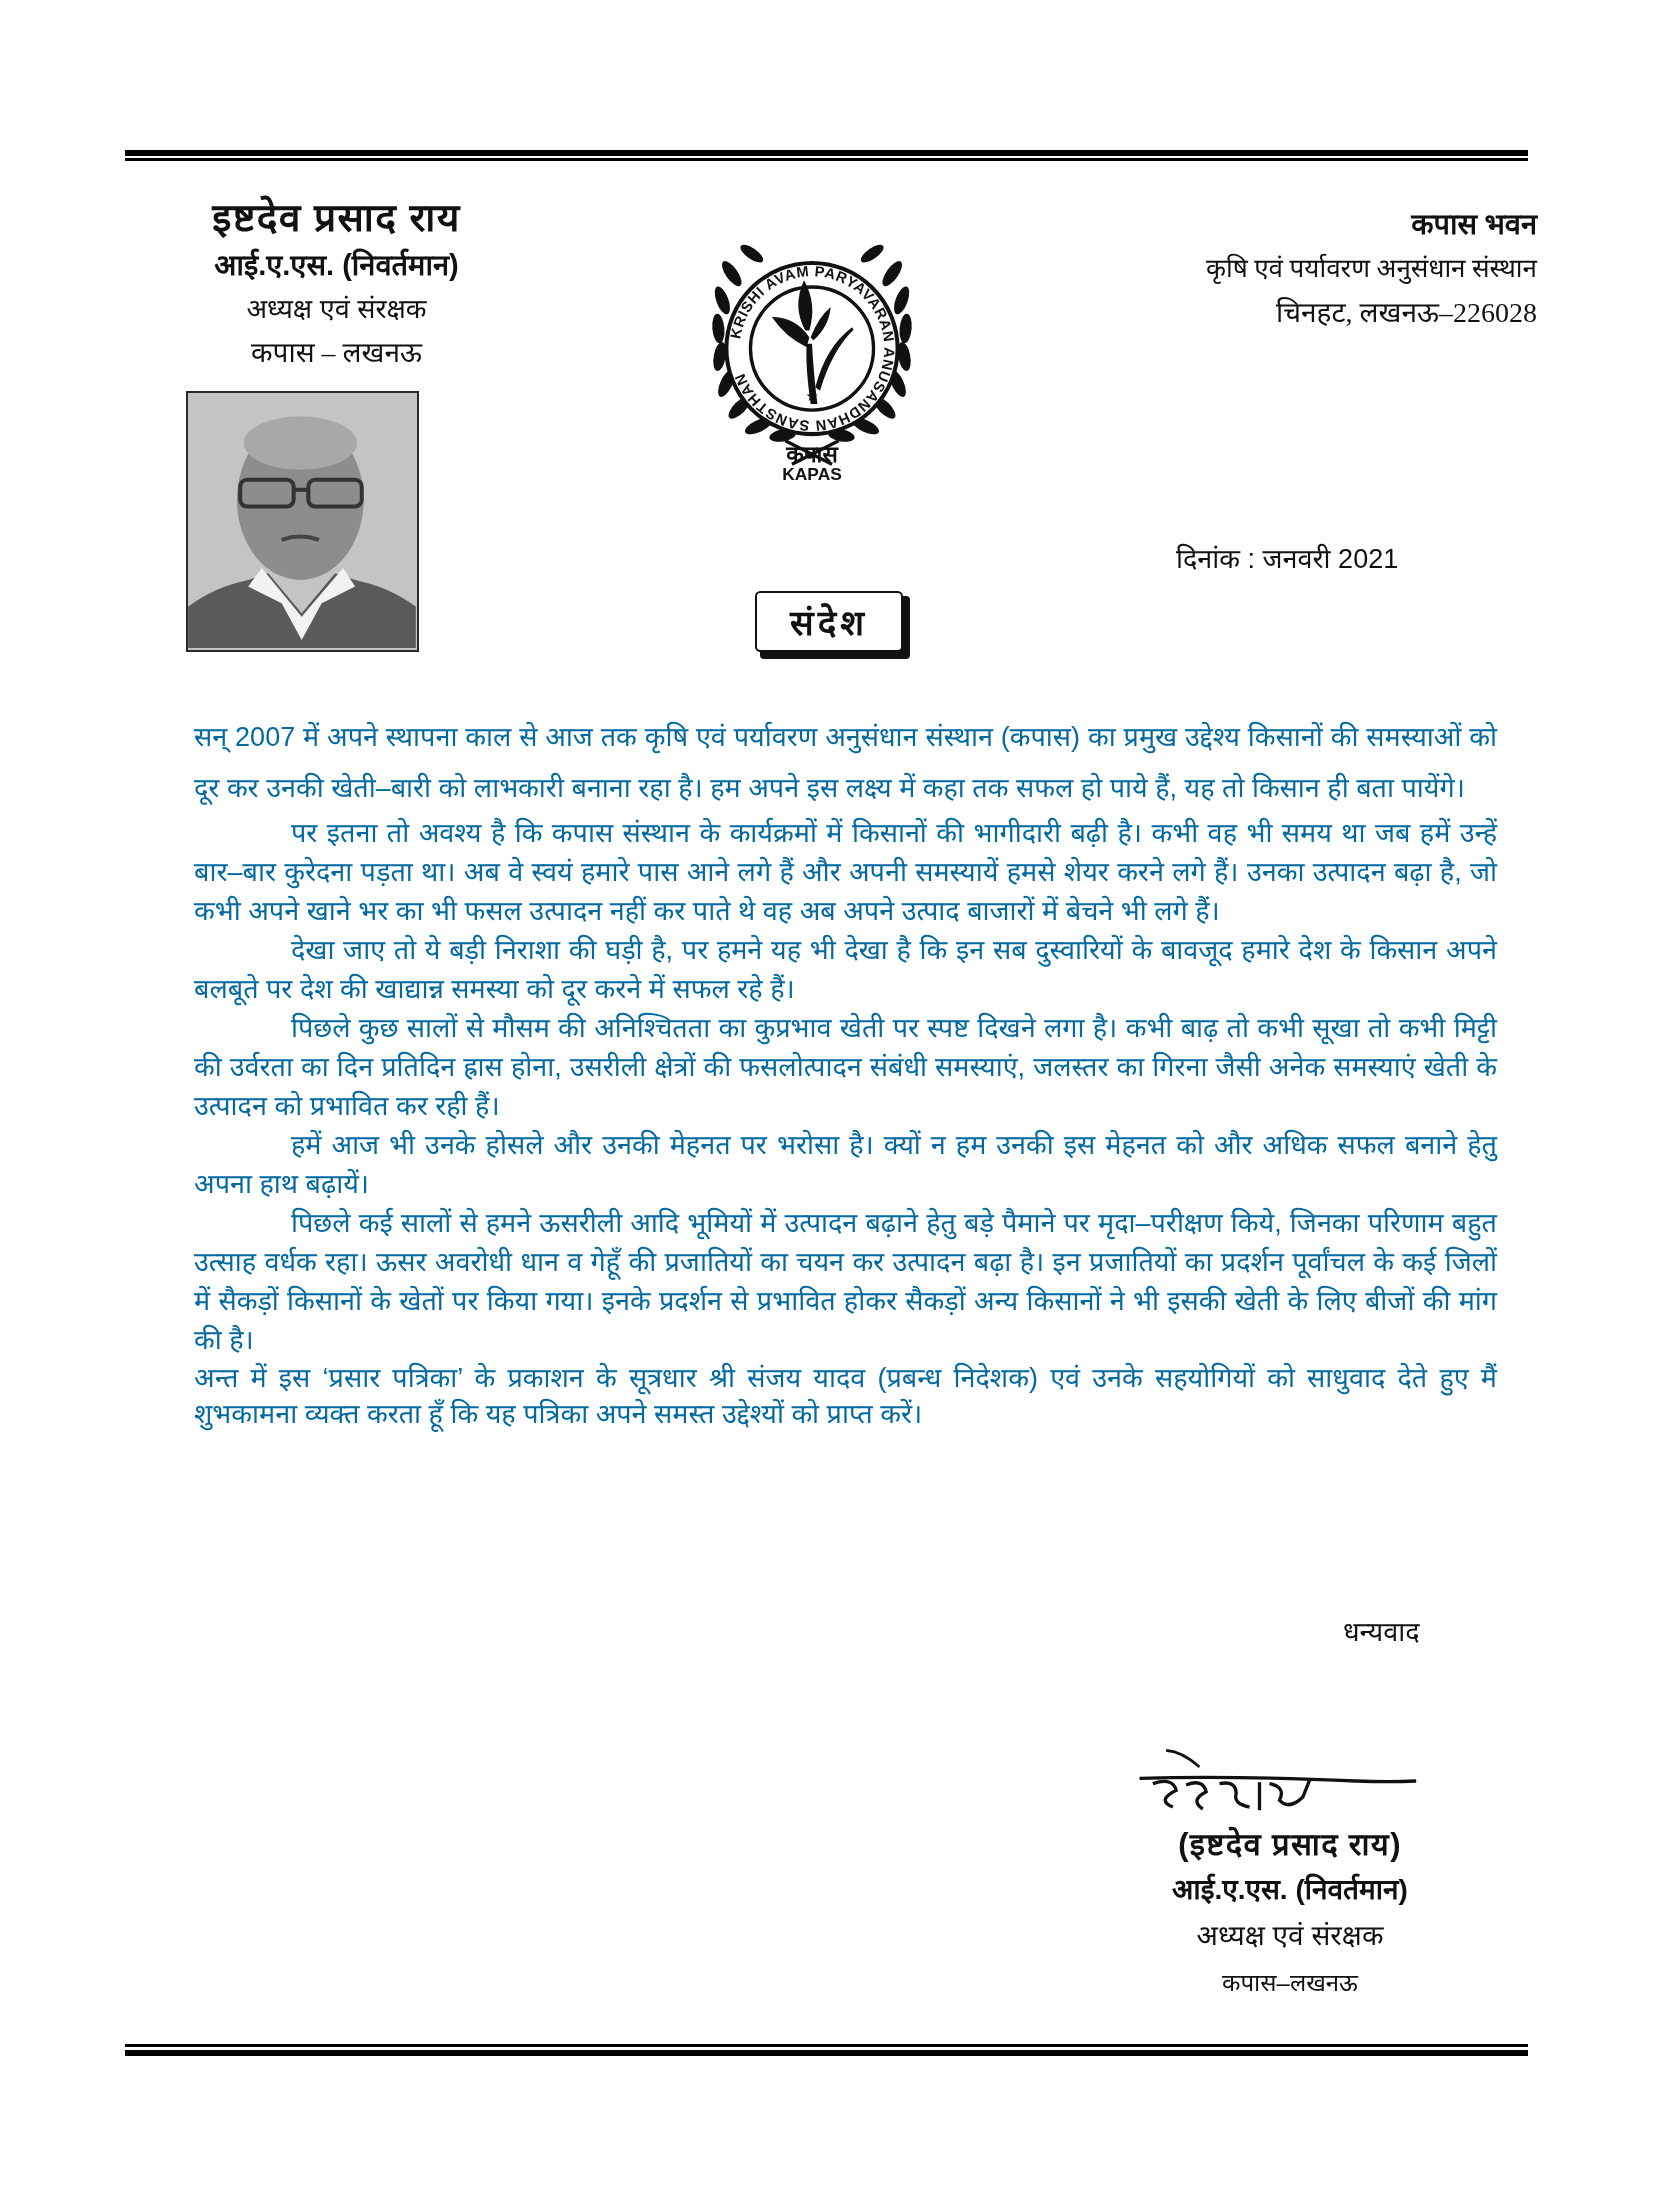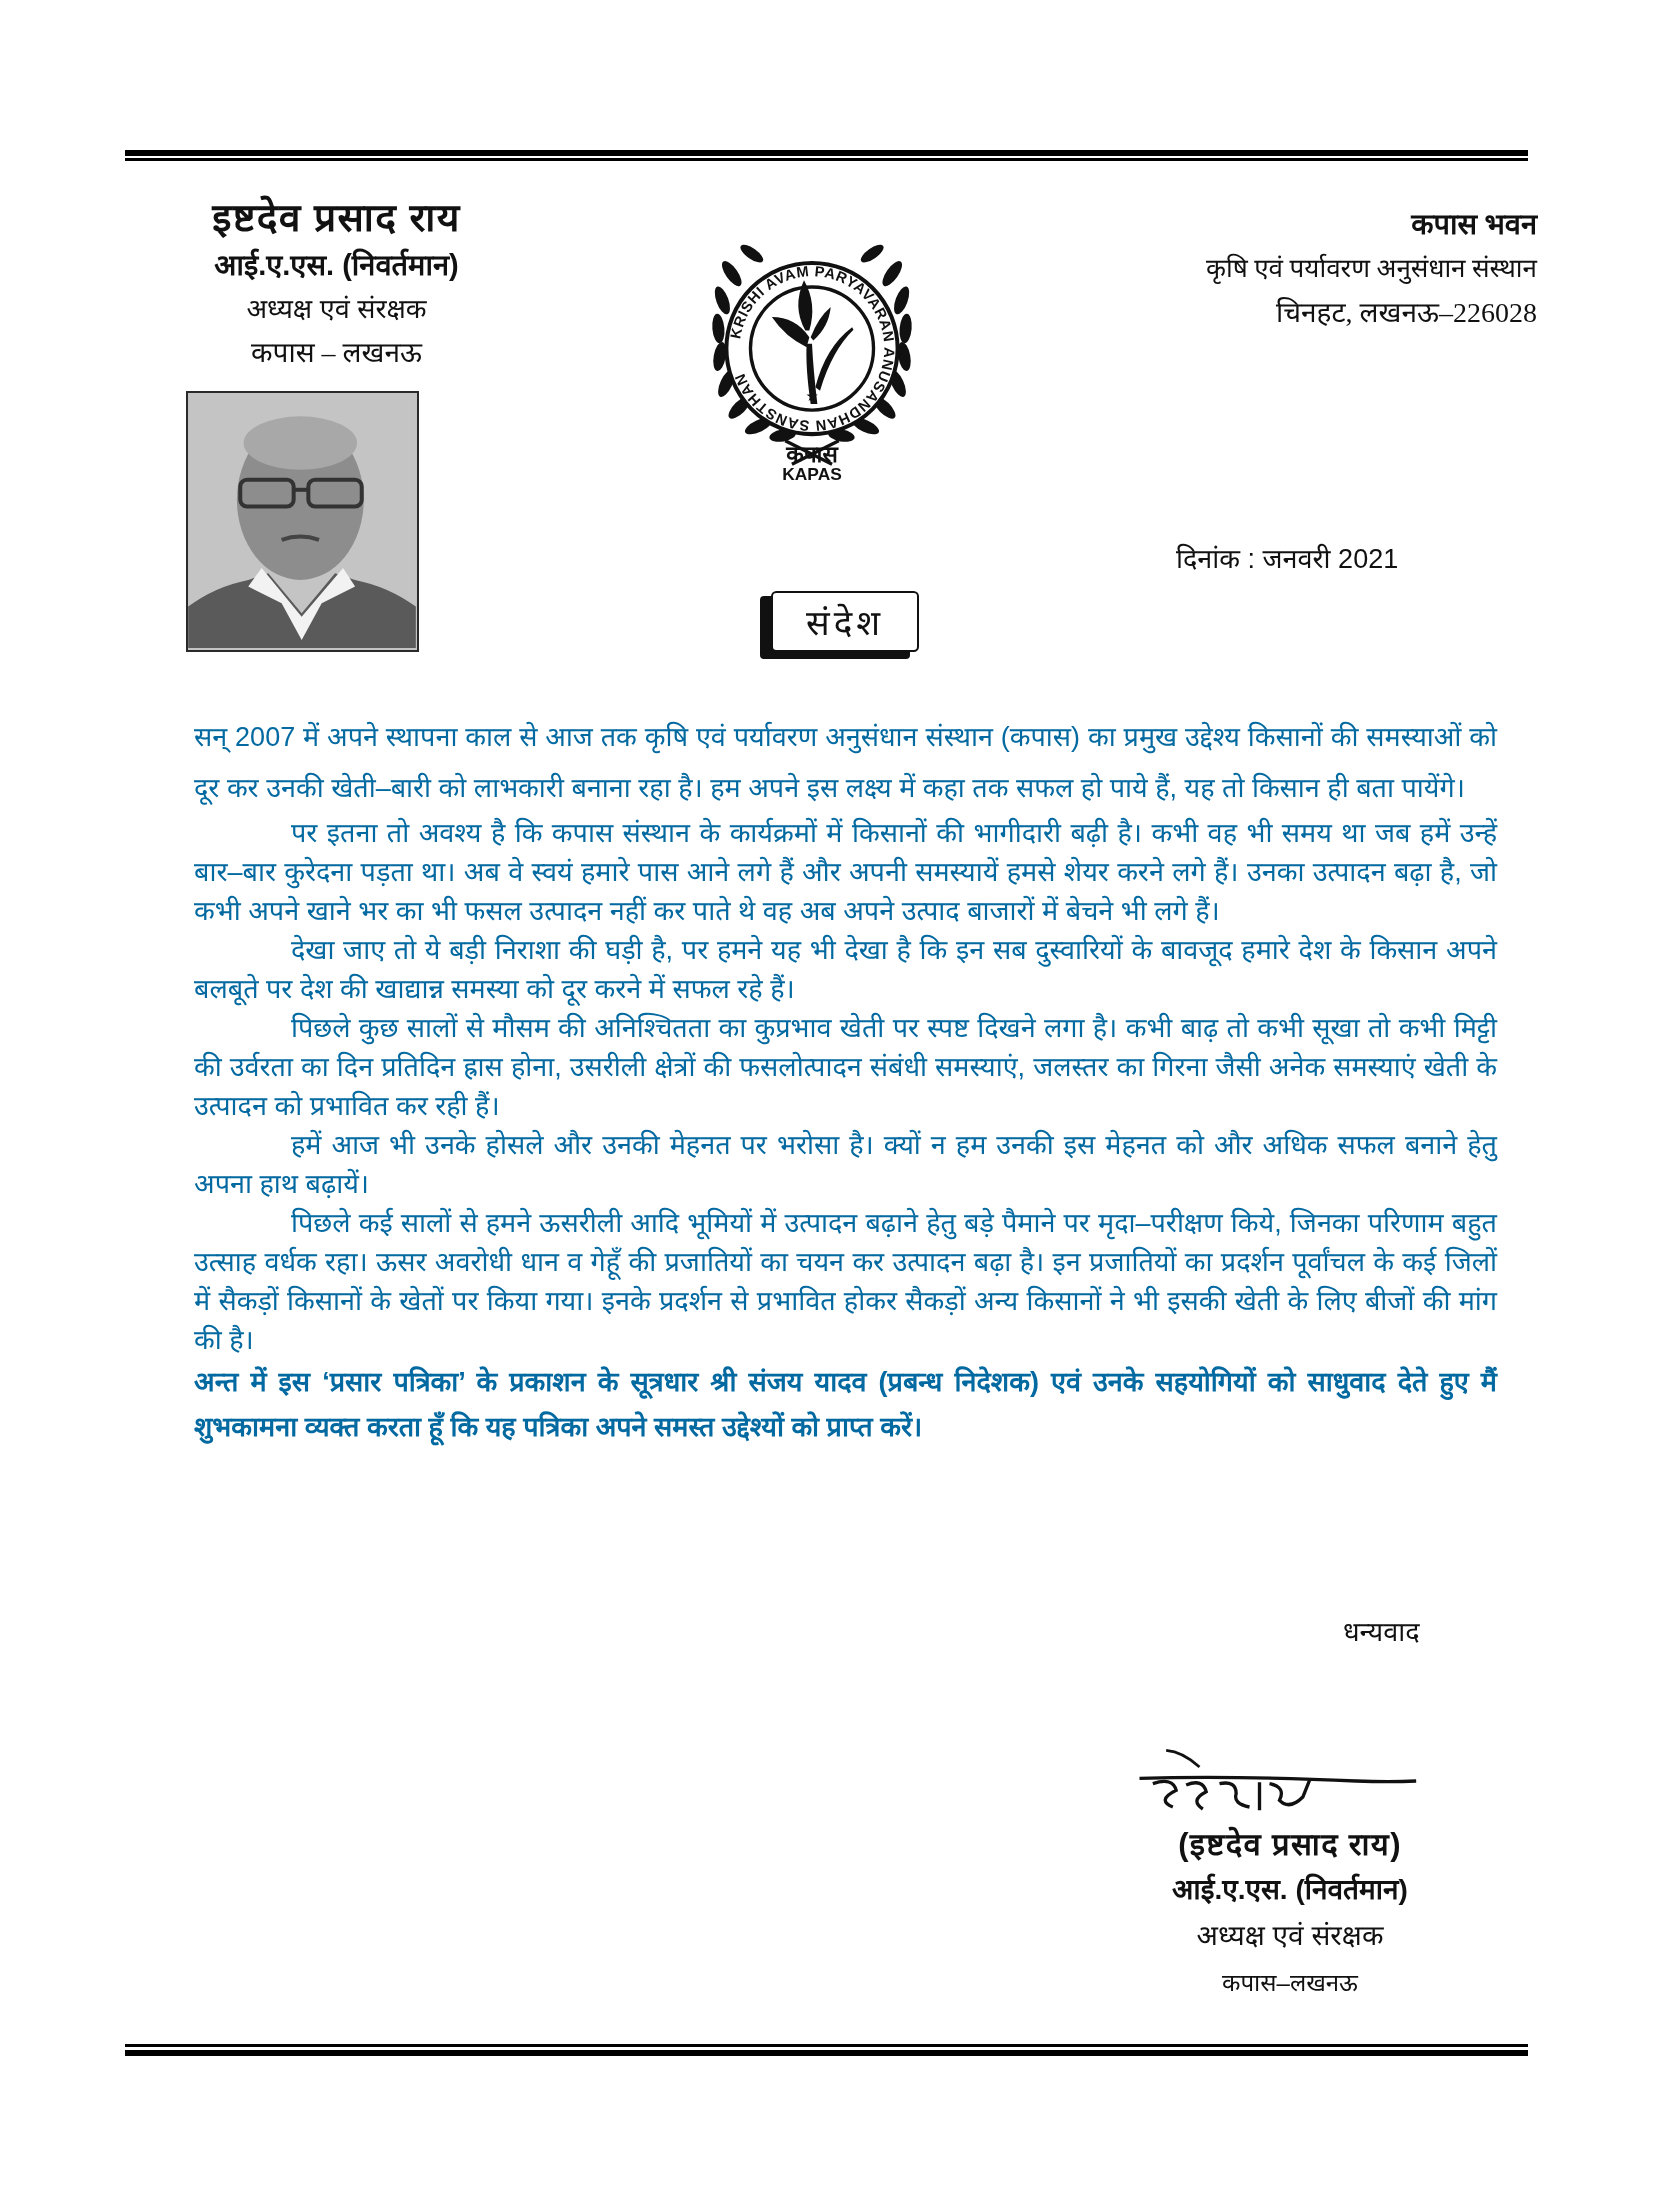--- a/index.html
+++ b/index.html
@@ -23,28 +23,28 @@
   
   .right-head { position:absolute; left:1002px; width:535px; top:204px; text-align:right;font-family:Liberation Serif, serif; }
   .right-head .bldg { font-size:29px; font-weight:bold; line-height:40px; }
   .right-head .inst { font-size:26px; line-height:41px; margin-top:4px; }
   .right-head .addr { font-size:28px; line-height:41px; margin-top:2.7px; }
 
   .date { position:absolute; left:1176px; top:541px; font-size:27px; line-height:37px; }
 
   .title-box { position:absolute; left:755px; top:591px; width:154px; height:67px; }
   .title-box .shadow { position:absolute; left:5.3px; top:5.3px; width:150px; height:63px; background:#111; border-radius:4px; }
-  .title-box .face { position:absolute; left:0; top:0; width:148px; height:61px; background:#fff; border:2px solid #111; border-radius:5.3px; box-sizing:border-box; display:flex; align-items:center; justify-content:center; font-size:35px; font-weight:normal; letter-spacing:4px;margin-left:16px; }
+  .title-box .face { position:absolute; left:0; top:0; width:148px; height:61px; background:#fff; border:2px solid #111; border-radius:5.3px; box-sizing:border-box; display:flex; align-items:center; justify-content:center; font-size:35px; font-weight:bold; letter-spacing:4px; }
 
   
   .body { position:absolute; left:194px; width:1303px; top:712px; font-size:27px; color:#0369a1; }
   .para { text-align:justify; text-align-last:left; }
   .p1 { line-height:51px; }
   .pn { line-height:39px; text-indent:97px; }
-  .p-last { line-height:45px; text-indent:0;font-weight:bold; }
+  .p-last { line-height:36px; text-indent:0; }
   .thanks { position:absolute; left:1343px; top:1614px; font-size:27px; line-height:37px; }
 
   
   .sig { position:absolute; left:1136px; top:1737px; width:287px; height:80px; }
   .sig-block { position:absolute; left:1083px; top:1823px; width:414px; text-align:center; }
   .sig-block .name { font-size:31px; font-weight:bold; line-height:44px; letter-spacing:1.3px; }
   .sig-block .ias { font-size:28px; font-weight:bold; line-height:40px; margin-top:2.7px; }
   .sig-block .role { font-size:28px; line-height:43px; margin-top:4px; }
   .sig-block .org { font-size:24px; line-height:43px; margin-top:4px; }
 </style>

